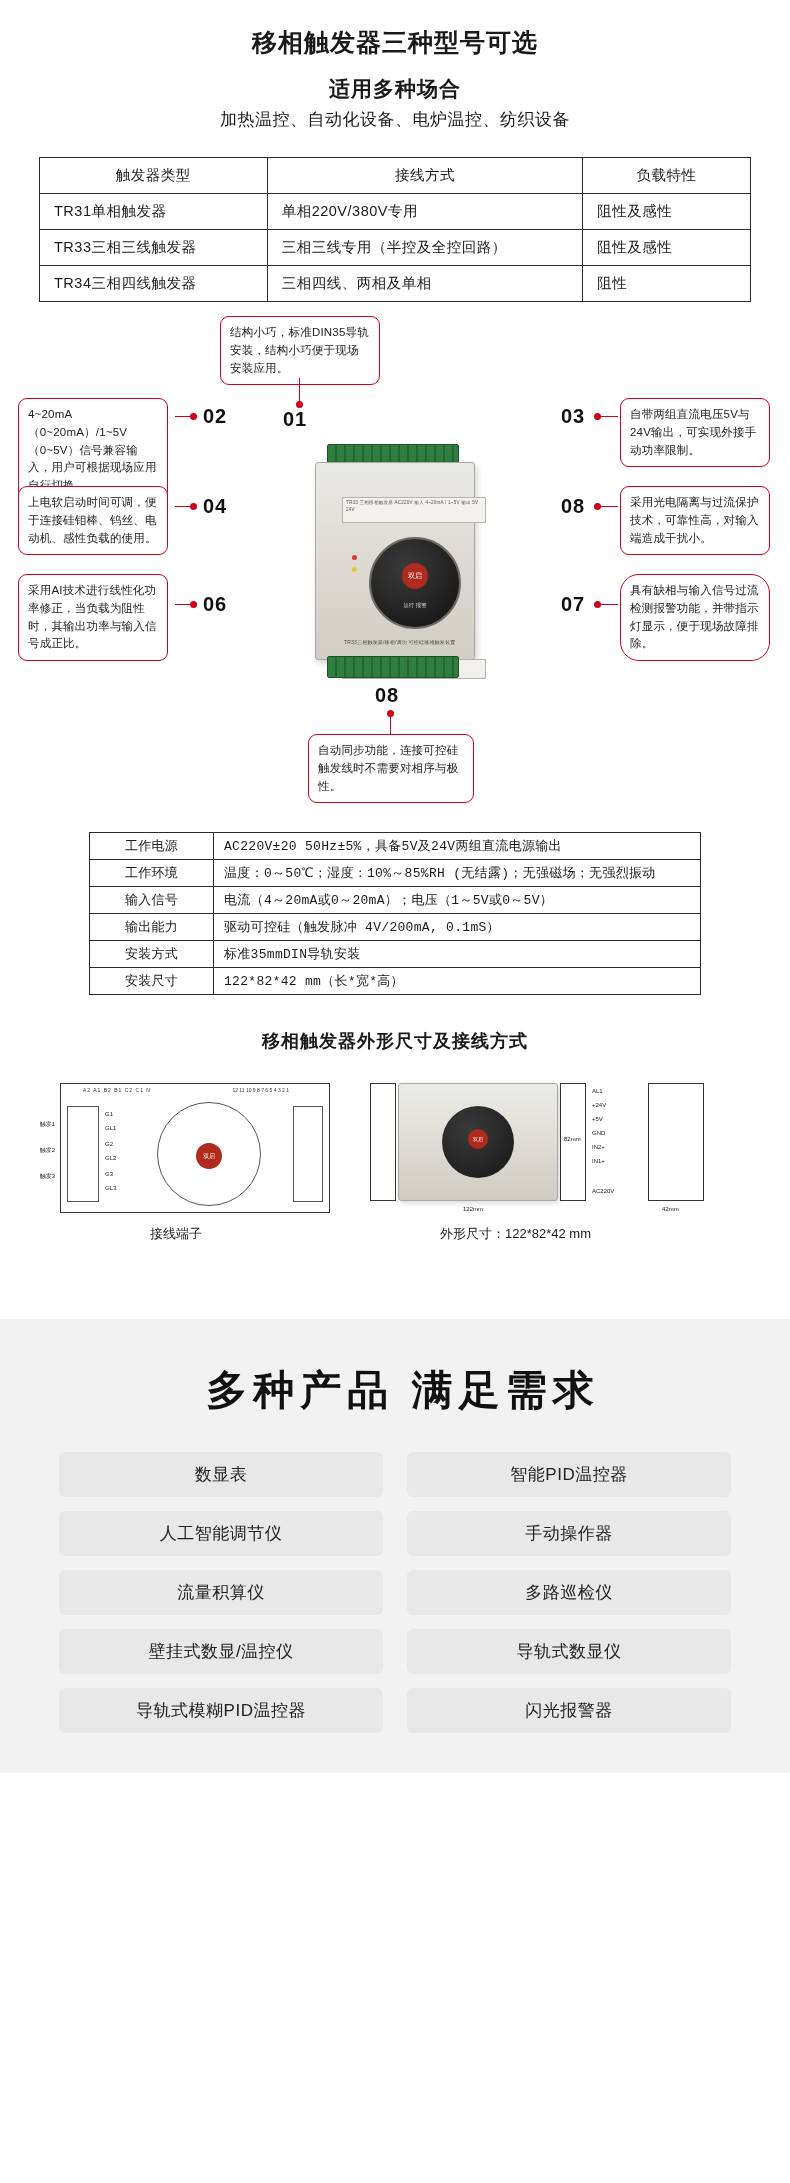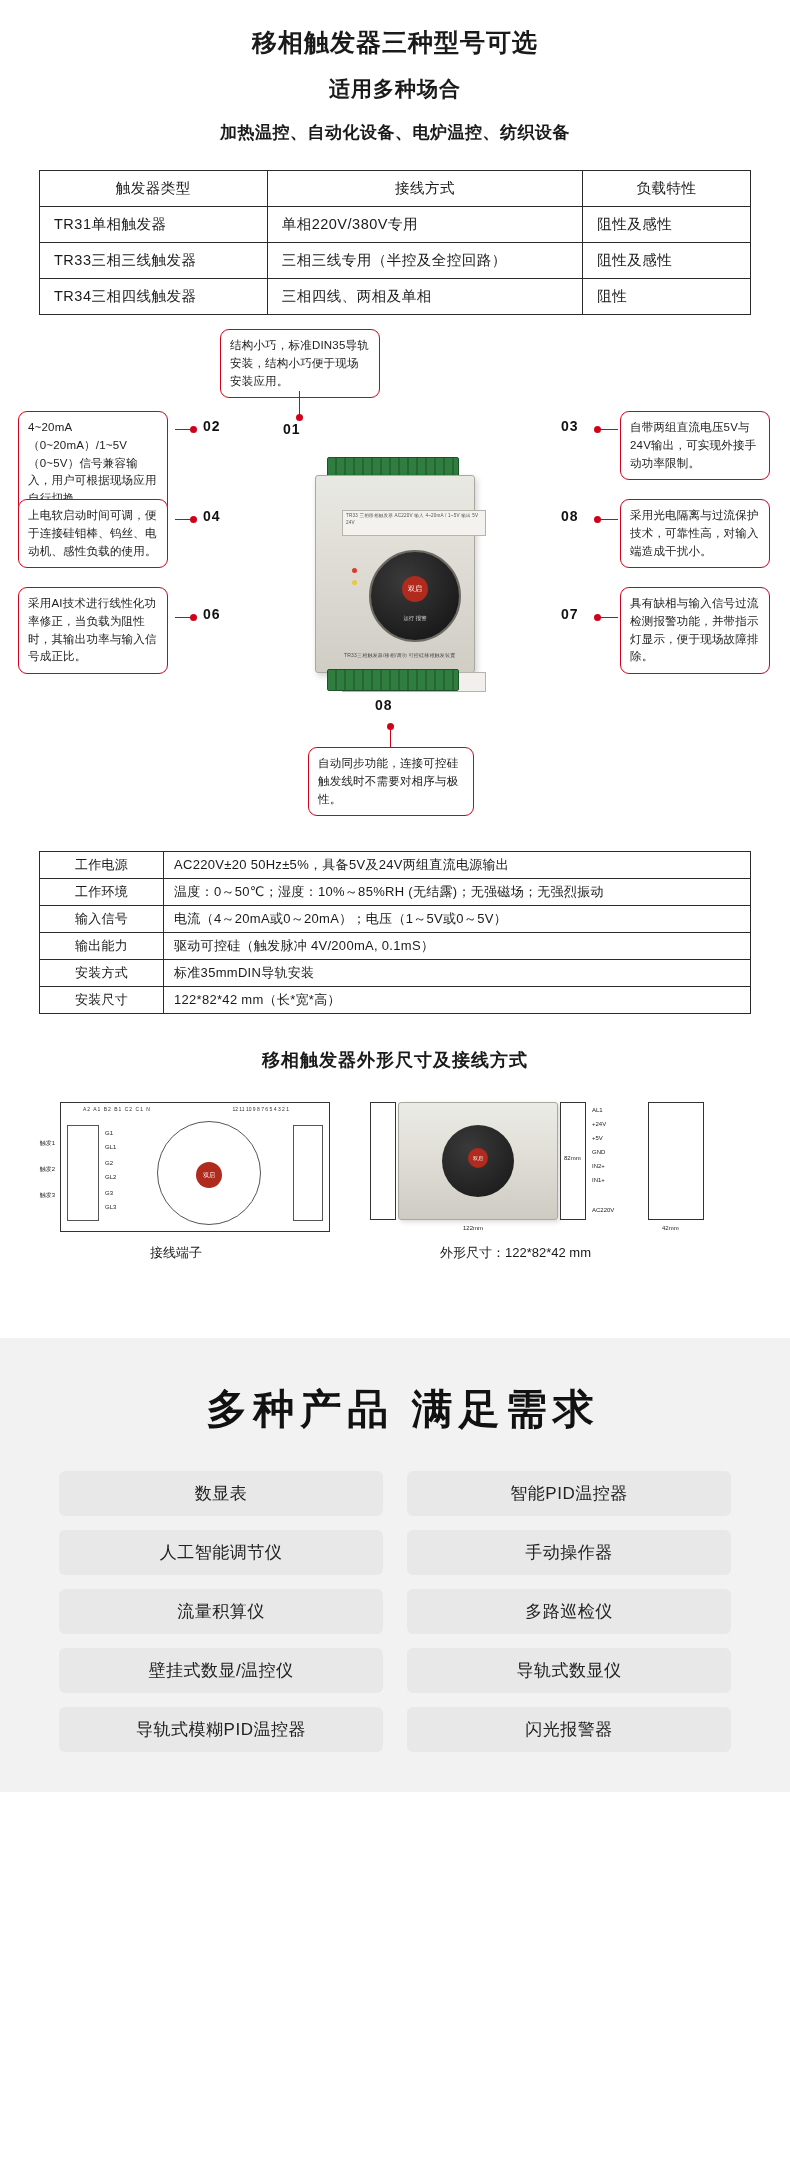--- a/index.html
+++ b/index.html
@@ -10,21 +10,21 @@
     font-family: "Liberation Sans", "DejaVu Sans", sans-serif;
     color: #1a1a1a;
     -webkit-font-smoothing: antialiased;
   }
   .page { width: 790px; position: relative; }
 
   
   .titles { padding: 26px 0 6px; text-align: center; }
   .t1 { font-size: 25px; font-weight: bold; letter-spacing: 1px; }
   .t2 { font-size: 21px; font-weight: bold; margin-top: 16px; letter-spacing: 1px; }
-  .t3 { font-size: 17px; font-weight: bold; margin-top: 18px; letter-spacing: 0.5px; }
+  .t3 { font-size: 17px; font-weight: normal; margin-top: 5px; letter-spacing: 0.5px; }
 
   
   .models { width: 712px; margin: 20px auto 0; border-collapse: collapse; padding-left: 38px; }
   .models td {
     border: 1px solid #2b2b2b;
     height: 36px;
     font-size: 14.5px;
     padding: 4px 14px;
     letter-spacing: 0.5px;
   }
@@ -45,21 +45,21 @@
     font-size: 11.5px;
     line-height: 1.55;
     color: #222;
     padding: 7px 9px;
     width: 150px;
     letter-spacing: 0.2px;
   }
   .callout.center { text-align: left; }
   .num {
     position: absolute;
-    font-size: 14px;
+    font-size: 20px;
     font-weight: bold;
     color: #111;
     letter-spacing: 1px;
   }
   .dot {
     position: absolute;
     width: 7px; height: 7px;
     border-radius: 50%;
     background: #d0021b;
   }
@@ -113,21 +113,21 @@
     position:absolute; left: 28px; top: 176px; width: 140px;
     font-size: 5px; color:#4b4b4b; line-height: 1.55; letter-spacing:.2px;
   }
   .dev-mid-strip{
     position:absolute; left:26px; top:196px; width:144px; height:20px;
     background:#f1f0ec; border:1px solid #b5b3aa;
     font-size:4.4px; color:#555; padding:2px; overflow:hidden;
   }
 
   
-  .specs { width: 712px; margin: 22px auto 0; border-collapse: collapse; }
+  .specs { width: 612px; margin: 16px auto 0; border-collapse: collapse; font-family: Liberation Mono, monospace; }
   .specs td { border: 1px solid #2b2b2b; height: 27px; font-size: 13px; padding: 3px 10px; letter-spacing:.3px;}
   .specs td.k { width: 124px; text-align: center; }
 
   
   .dim-title { text-align:center; font-size: 18px; font-weight: bold; margin-top: 34px; letter-spacing: 1px;}
   .dim-wrap { position: relative; width: 790px; height: 220px; margin-top: 16px; }
   .cap { position:absolute; font-size: 13px; font-weight: normal; }
 
   .draw-box { position:absolute; border:1px solid #333; background:#fff; }
   .tiny { font-size: 5px; line-height: 1.35; color:#333; }
@@ -229,21 +229,21 @@
     <div class="callout" style="left:620px; top:170px;">采用光电隔离与过流保护技术，可靠性高，对输入端造成干扰小。</div>
     <div class="lead h" style="left:600px; top:190px; width:18px;"></div>
     <div class="dot" style="left:594px; top:187px;"></div>
     <div class="num" style="left:561px; top:179px;">08</div>
 
     <div class="callout" style="left:18px; top:258px;">采用AI技术进行线性化功率修正，当负载为阻性时，其输出功率与输入信号成正比。</div>
     <div class="lead h" style="left:175px; top:288px; width:18px;"></div>
     <div class="dot" style="left:190px; top:285px;"></div>
     <div class="num" style="left:203px; top:277px;">06</div>
 
-    <div class="callout" style="left:620px; top:258px;">具有缺相与输入信号过流检测报警功能，并带指示灯显示，便于现场故障排除。</div>
+    <div class="callout" style="left:620px; top:258px;border-radius:19px;">具有缺相与输入信号过流检测报警功能，并带指示灯显示，便于现场故障排除。</div>
     <div class="lead h" style="left:600px; top:288px; width:18px;"></div>
     <div class="dot" style="left:594px; top:285px;"></div>
     <div class="num" style="left:561px; top:277px;">07</div>
 
     <div class="num" style="left:375px; top:368px;">08</div>
     <div class="lead v" style="left:390px; top:398px; height:24px;"></div>
     <div class="dot" style="left:387px; top:394px;"></div>
     <div class="callout center" style="left:308px; top:418px; width:166px;">自动同步功能，连接可控硅触发线时不需要对相序与极性。</div>
   </div>
 

